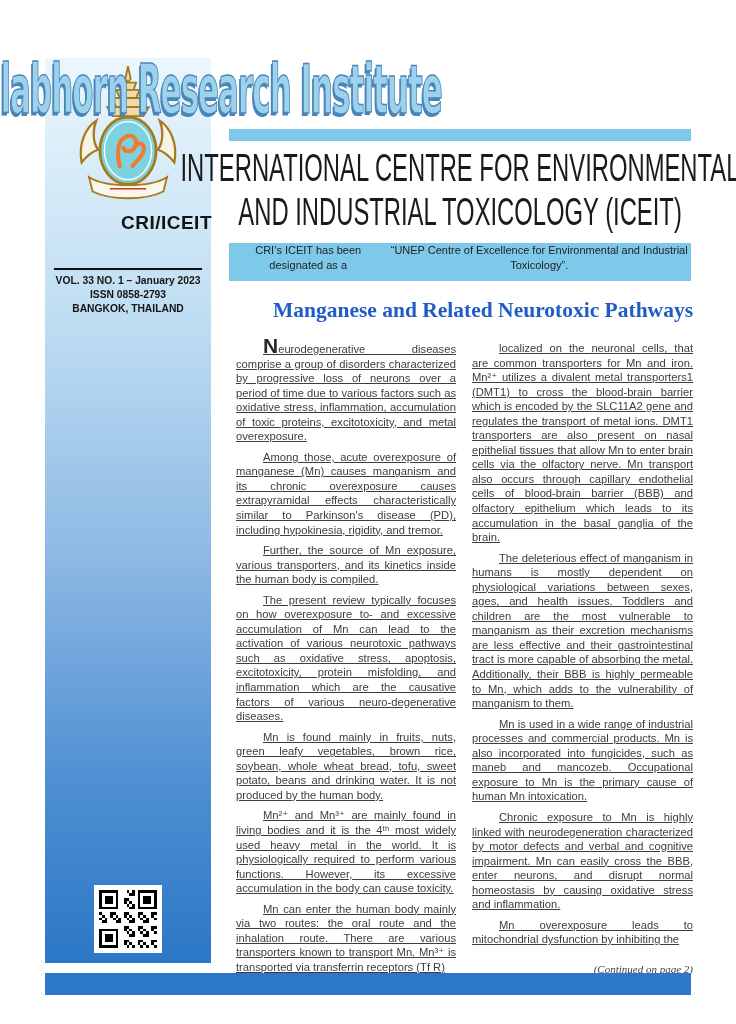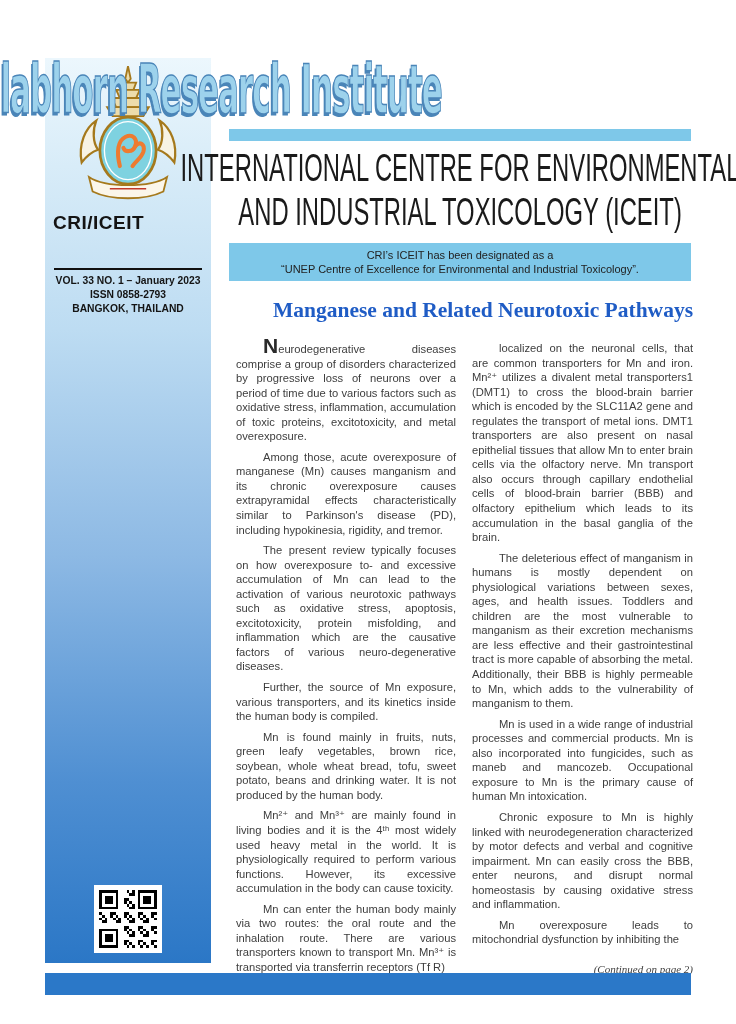--- a/index.html
+++ b/index.html
@@ -9,21 +9,21 @@
     font-family:"Liberation Sans","DejaVu Sans",sans-serif; overflow:hidden;
   }
 
   
   .sidebar {
     position:absolute; left:45px; top:58px; width:166px; height:905px;
     background:linear-gradient(180deg,#ecf7fd 0%,#d8ecf8 12%,#bddcf2 30%,#8db9e4 55%,#4f8fd2 80%,#2b77c6 100%);
   }
   .emblem-wrap { position:absolute; top:6px; left:0; width:100%; display:flex; justify-content:center; }
   .emblem-wrap svg { width:118px; height:146px; }
-  .sb-title { position:absolute; top:152px; left:8px; width:100%; text-align:left;
+  .sb-title { position:absolute; top:152px; left:1px; width:100%; text-align:right;
     font-weight:700; color:#141414; font-size:19px; line-height:25px; letter-spacing:0.5px; }
   .sb-rule { position:absolute; top:210px; left:9px; right:9px; border-top:2px solid #101010; }
   .sb-meta { position:absolute; top:216px; left:0; width:100%; text-align:center;
     font-weight:700; color:#141414; font-size:10.3px; line-height:14px; }
   .qr-box { position:absolute; bottom:10px; left:50%; transform:translateX(-50%);
     width:68px; height:68px; background:#ffffff; padding:5px; }
   .qr-box svg { width:58px; height:58px; display:block; }
 
   
   .institute-title {
@@ -42,37 +42,38 @@
   }
   .centre-heading { position:absolute; left:228px; top:146px; width:464px; color:#1a1a1a; }
   .centre-heading .line { display:flex; justify-content:center; height:44px; align-items:center; }
   .centre-heading .scaler {
     display:inline-block; white-space:nowrap; font-family:"Liberation Sans",sans-serif;
     font-weight:400; font-size:35px; letter-spacing:0;
     transform:scale(0.68,1.12);
   }
   .notice-box {
     position:absolute; left:229px; top:243px; width:462px; height:38px; background:#7ec8e9;
-    display:flex; flex-direction:column; justify-content:center; text-align:center;
+    display:flex; flex-direction:row; justify-content:center; text-align:center;
     font-size:11px; line-height:14.5px; color:#222222;
   }
 
   
   .article-title {
     position:absolute; left:236px; top:298px; width:457px; text-align:right;
     font-family:"Liberation Serif","DejaVu Serif",serif; font-weight:700;
     font-size:21.5px; color:#1f5cc5;
   }
   .columns { position:absolute; left:236px; top:341px; width:457px; display:flex; gap:16px; }
   .col { width:220px; }
   .col.right { width:221px; }
   .col p {
     font-size:11.2px; line-height:14.55px; text-align:justify; text-indent:27px;
     color:#3d3d3d; margin:0 0 6px 0;
     font-family:"Liberation Sans","DejaVu Sans",sans-serif;
+    text-decoration:underline;
   }
   .dropcap { font-size:21px; font-weight:700; color:#2a2a2a; line-height:10px; }
   .continued { font-size:11px; font-style:italic; color:#3d3d3d; text-align:right; margin-top:16px;font-family:Liberation Serif, serif; }
 
   
   .footer-bar { position:absolute; left:45px; top:973px; width:646px; height:22px; background:#2b78c8; }
 </style>
 </head>
 <body>
 
@@ -227,22 +228,22 @@
     <div>CRI’s ICEIT has been designated as a</div>
     <div>“UNEP Centre of Excellence for Environmental and Industrial Toxicology”.</div>
   </div>
 
   <div class="article-title">Manganese and Related Neurotoxic Pathways</div>
 
   <div class="columns">
     <div class="col left">
       <p><span class="dropcap">N</span><span>eurodegenerative diseases comprise a group of disorders characterized by progressive loss of neurons over a period of time due to various factors such as oxidative stress, inflammation, accumulation of toxic proteins, excitotoxicity, and metal overexposure.</span></p>
       <p>Among those, acute overexposure of manganese (Mn) causes manganism and its chronic overexposure causes extrapyramidal effects characteristically similar to Parkinson's disease (PD), including hypokinesia, rigidity, and tremor.</p>
+      <p>Further, the source of Mn exposure, various transporters, and its kinetics inside the human body is compiled.</p>
       <p>The present review typically focuses on how overexposure to- and excessive accumulation of Mn can lead to the activation of various neurotoxic pathways such as oxidative stress, apoptosis, excitotoxicity, protein misfolding, and inflammation which are the causative factors of various neuro-degenerative diseases.</p>
-      <p>Further, the source of Mn exposure, various transporters, and its kinetics inside the human body is compiled.</p>
       <p>Mn is found mainly in fruits, nuts, green leafy vegetables, brown rice, soybean, whole wheat bread, tofu, sweet potato, beans and drinking water. It is not produced by the human body.</p>
       <p>Mn²⁺ and Mn³⁺ are mainly found in living bodies and it is the 4ᵗʰ most widely used heavy metal in the world. It is physiologically required to perform various functions. However, its excessive accumulation in the body can cause toxicity.</p>
       <p>Mn can enter the human body mainly via two routes: the oral route and the inhalation route.  There are various transporters known to transport Mn.  Mn³⁺ is transported via transferrin receptors (Tf R)</p>
     </div>
     <div class="col right">
       <p>localized on the neuronal cells, that are common transporters for Mn and iron.  Mn²⁺ utilizes a divalent metal transporters1 (DMT1) to cross the blood-brain barrier which is encoded by the SLC11A2 gene and regulates the transport of metal ions. DMT1 transporters are also present on nasal epithelial tissues that allow Mn to enter brain cells via the olfactory nerve.  Mn transport also occurs through capillary endothelial cells of blood-brain barrier (BBB) and olfactory epithelium which leads to its accumulation in the basal ganglia of the brain.</p>
       <p>The deleterious effect of manganism in humans is mostly dependent on physiological variations between sexes, ages, and health issues.  Toddlers and children are the most vulnerable to manganism as their excretion mechanisms are less effective and their gastrointestinal tract is more capable of absorbing the metal. Additionally, their BBB is highly permeable to Mn, which adds to the vulnerability of manganism to them.</p>
       <p>Mn is used in a wide range of industrial processes and commercial products. Mn is also incorporated into fungicides, such as maneb and mancozeb.  Occupational exposure to Mn is the primary cause of human Mn intoxication.</p>
       <p>Chronic exposure to Mn is highly linked with neurodegeneration characterized by motor defects and verbal and cognitive impairment.  Mn can easily cross the BBB, enter neurons, and disrupt normal homeostasis by causing oxidative stress and inflammation.</p>
       <p>Mn overexposure leads to mitochondrial dysfunction by inhibiting the</p>

